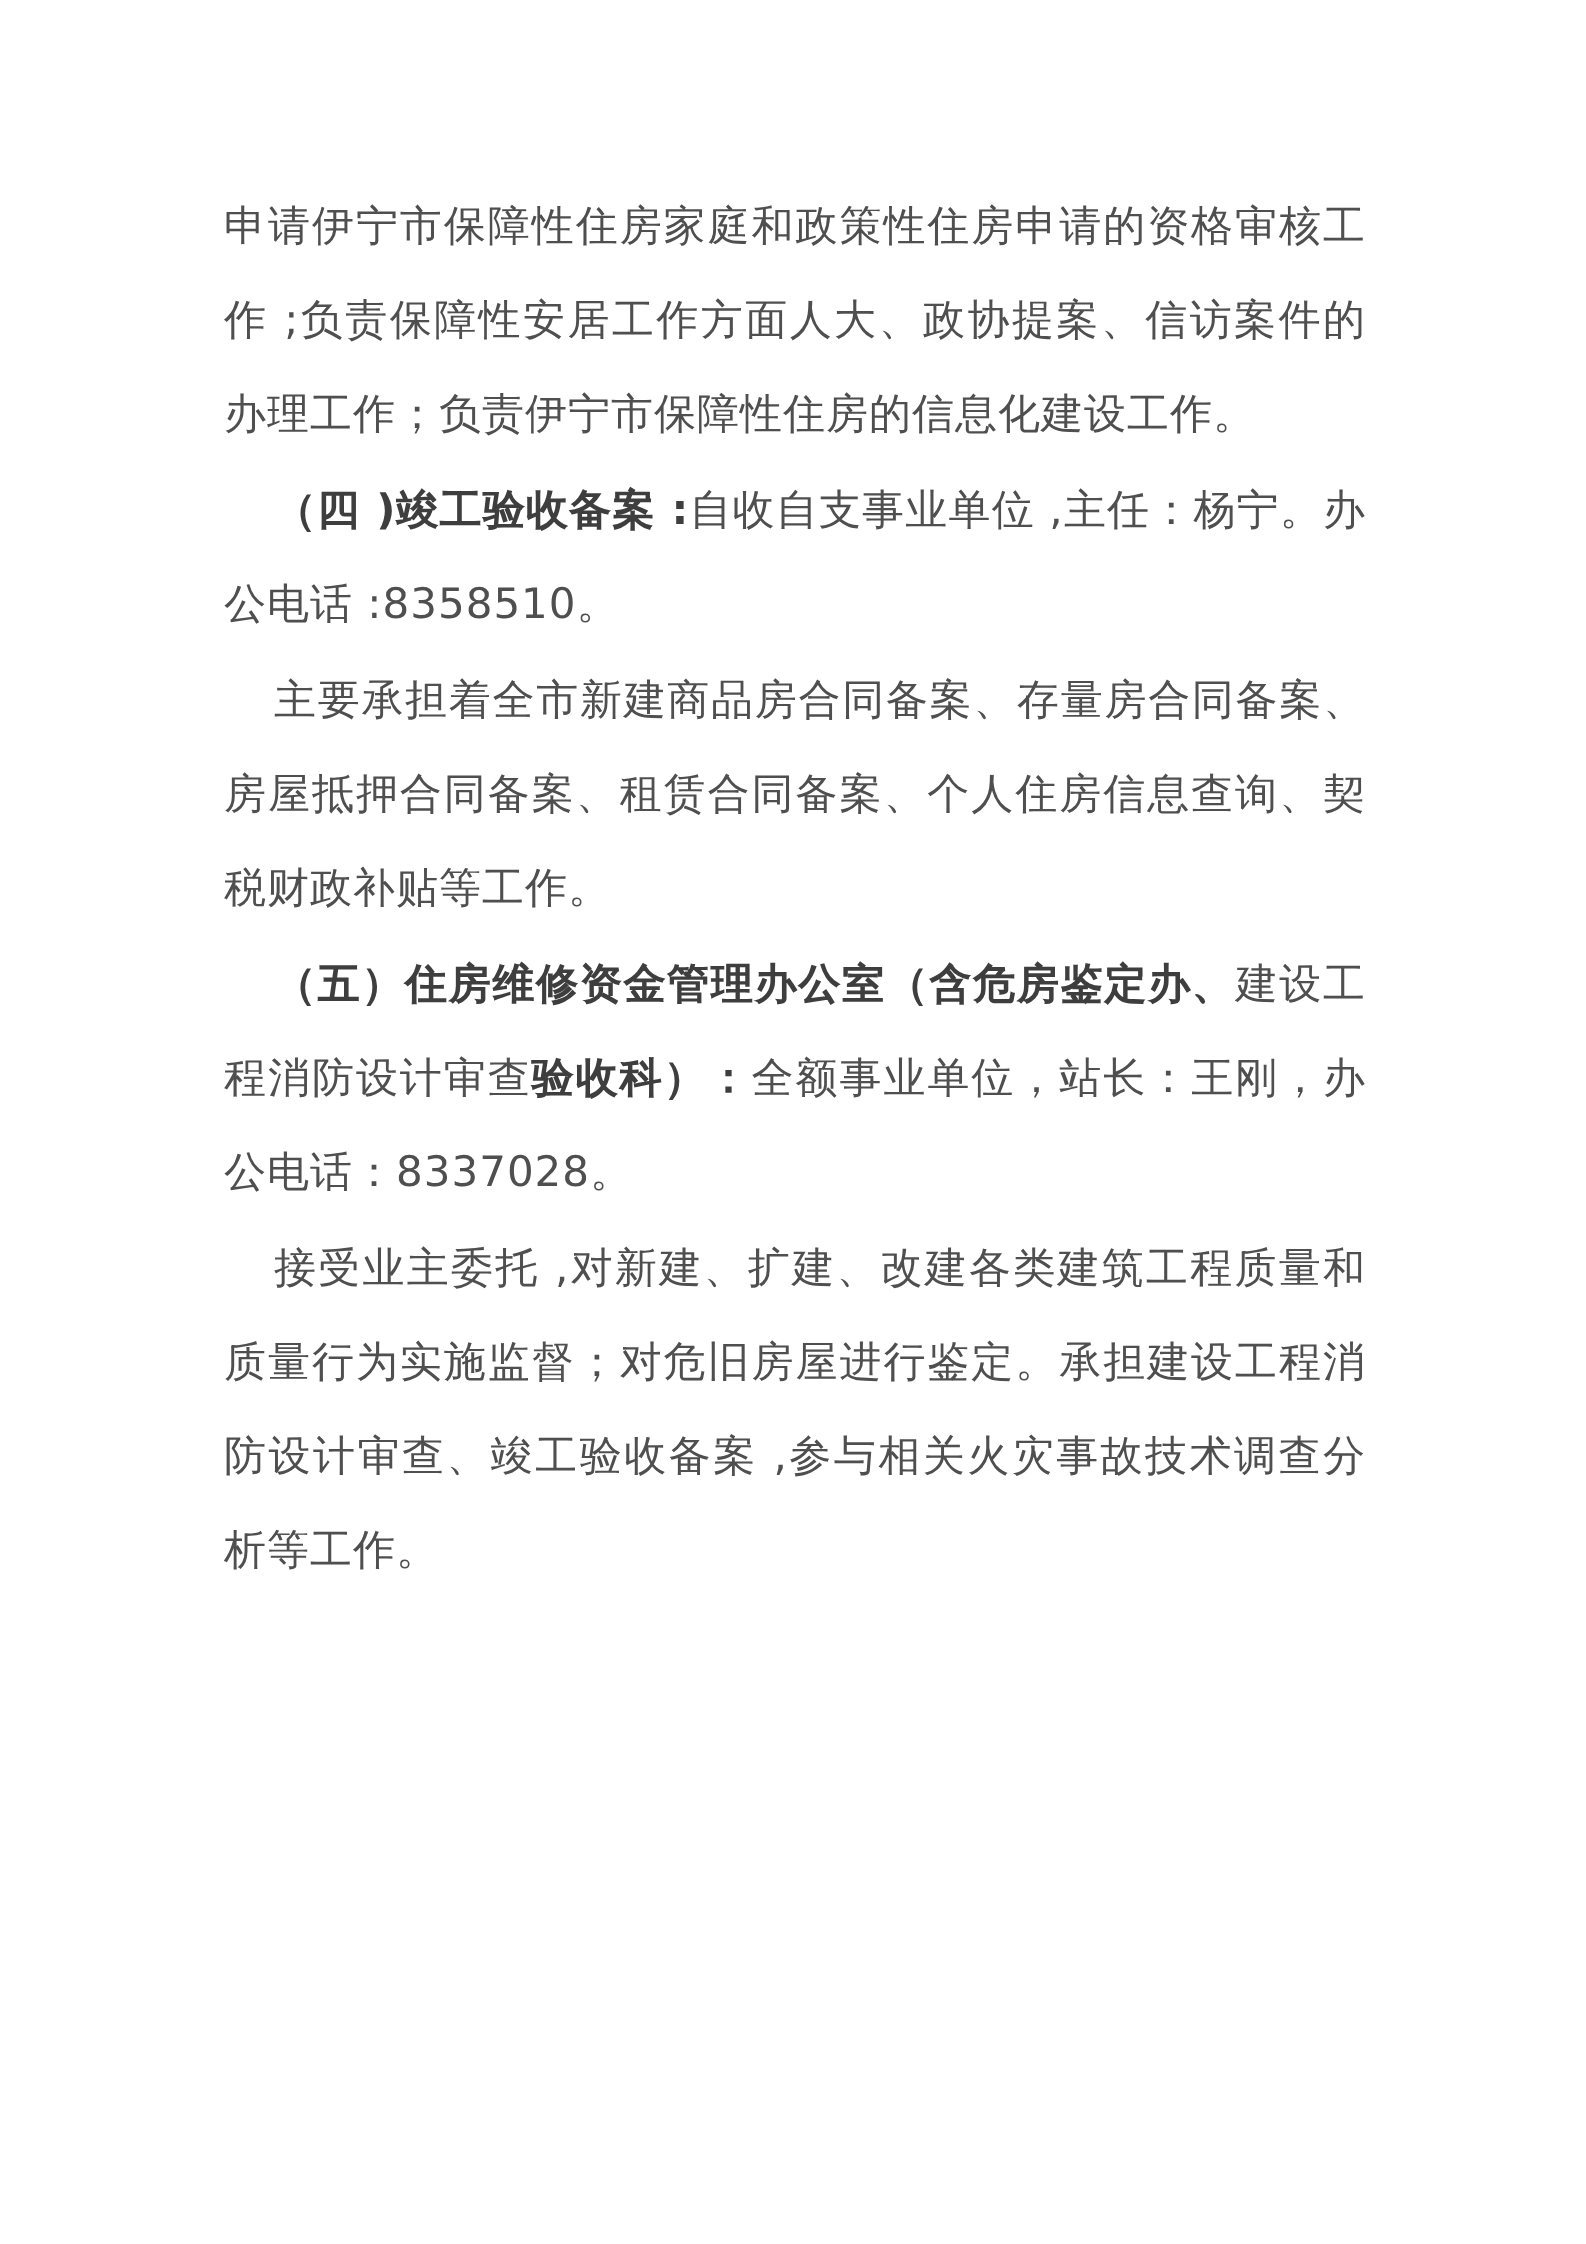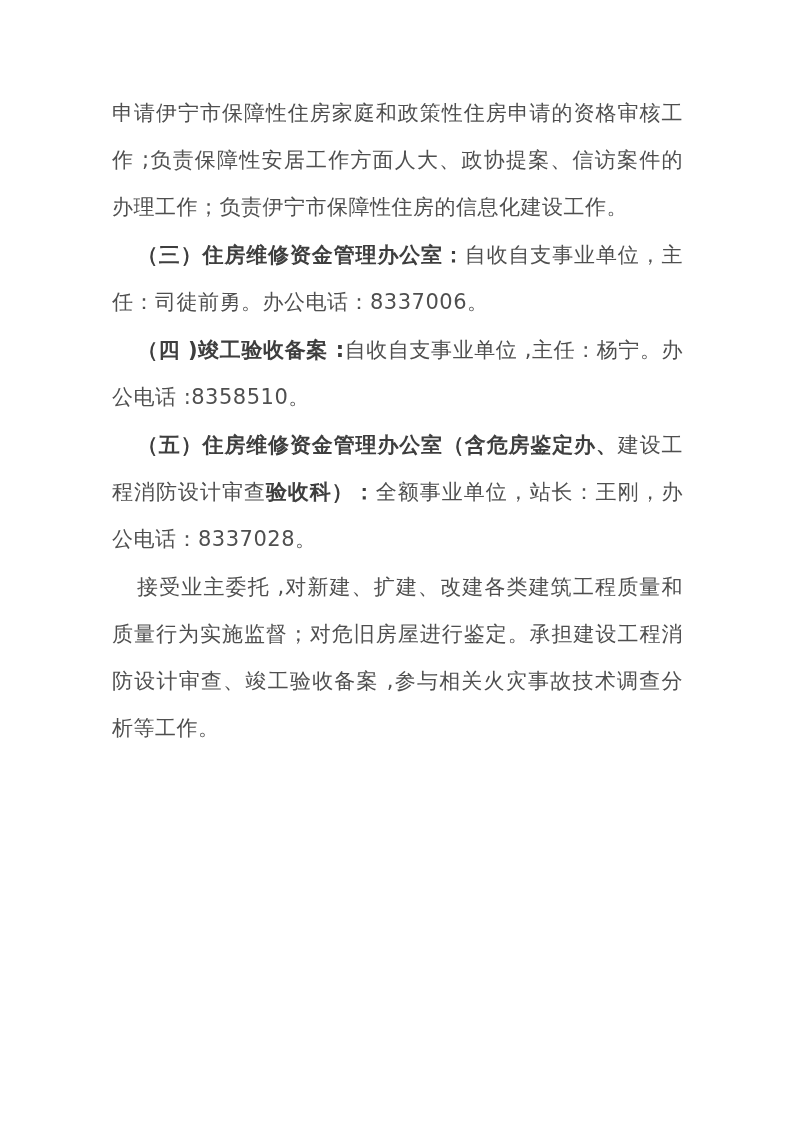--- a/index.html
+++ b/index.html
@@ -38,18 +38,18 @@
   .doc-body span.seg-regular {
     font-weight: 400;
   }
 </style>
 </head>
 <body>
 
 <div class="page">
   <div class="doc-body" id="doc-body">
       <p class=""><span class="seg-regular">申请伊宁市保障性住房家庭和政策性住房申请的资格审核工作 ;负责保障性安居工作方面人大、政协提案、信访案件的办理工作；负责伊宁市保障性住房的信息化建设工作。</span></p>
-      <p class="indent"><span class="seg-bold">（三）住房维修资金管理办公室：</span><span class="seg-regular">自收自支事业单位，主任：司徒前勇。办公电话：8337006。</span></p>
       <p class="indent"><span class="seg-bold">（四 )竣工验收备案 :</span><span class="seg-regular">自收自支事业单位 ,主任：杨宁。办公电话 :8358510。</span></p>
+      <p class="indent"><span class="seg-regular">主要承担着全市新建商品房合同备案、存量房合同备案、房屋抵押合同备案、租赁合同备案、个人住房信息查询、契税财政补贴等工作。</span></p>
       <p class="indent"><span class="seg-bold">（五）住房维修资金管理办公室（含危房鉴定办、</span><span class="seg-regular">建设工程消防设计审查</span><span class="seg-bold">验收科）：</span><span class="seg-regular">全额事业单位，站长：王刚，办公电话：8337028。</span></p>
       <p class="indent"><span class="seg-regular">接受业主委托 ,对新建、扩建、改建各类建筑工程质量和质量行为实施监督；对危旧房屋进行鉴定。承担建设工程消防设计审查、竣工验收备案 ,参与相关火灾事故技术调查分析等工作。</span></p>
     </div>
 </div>
 
 </body></html>

